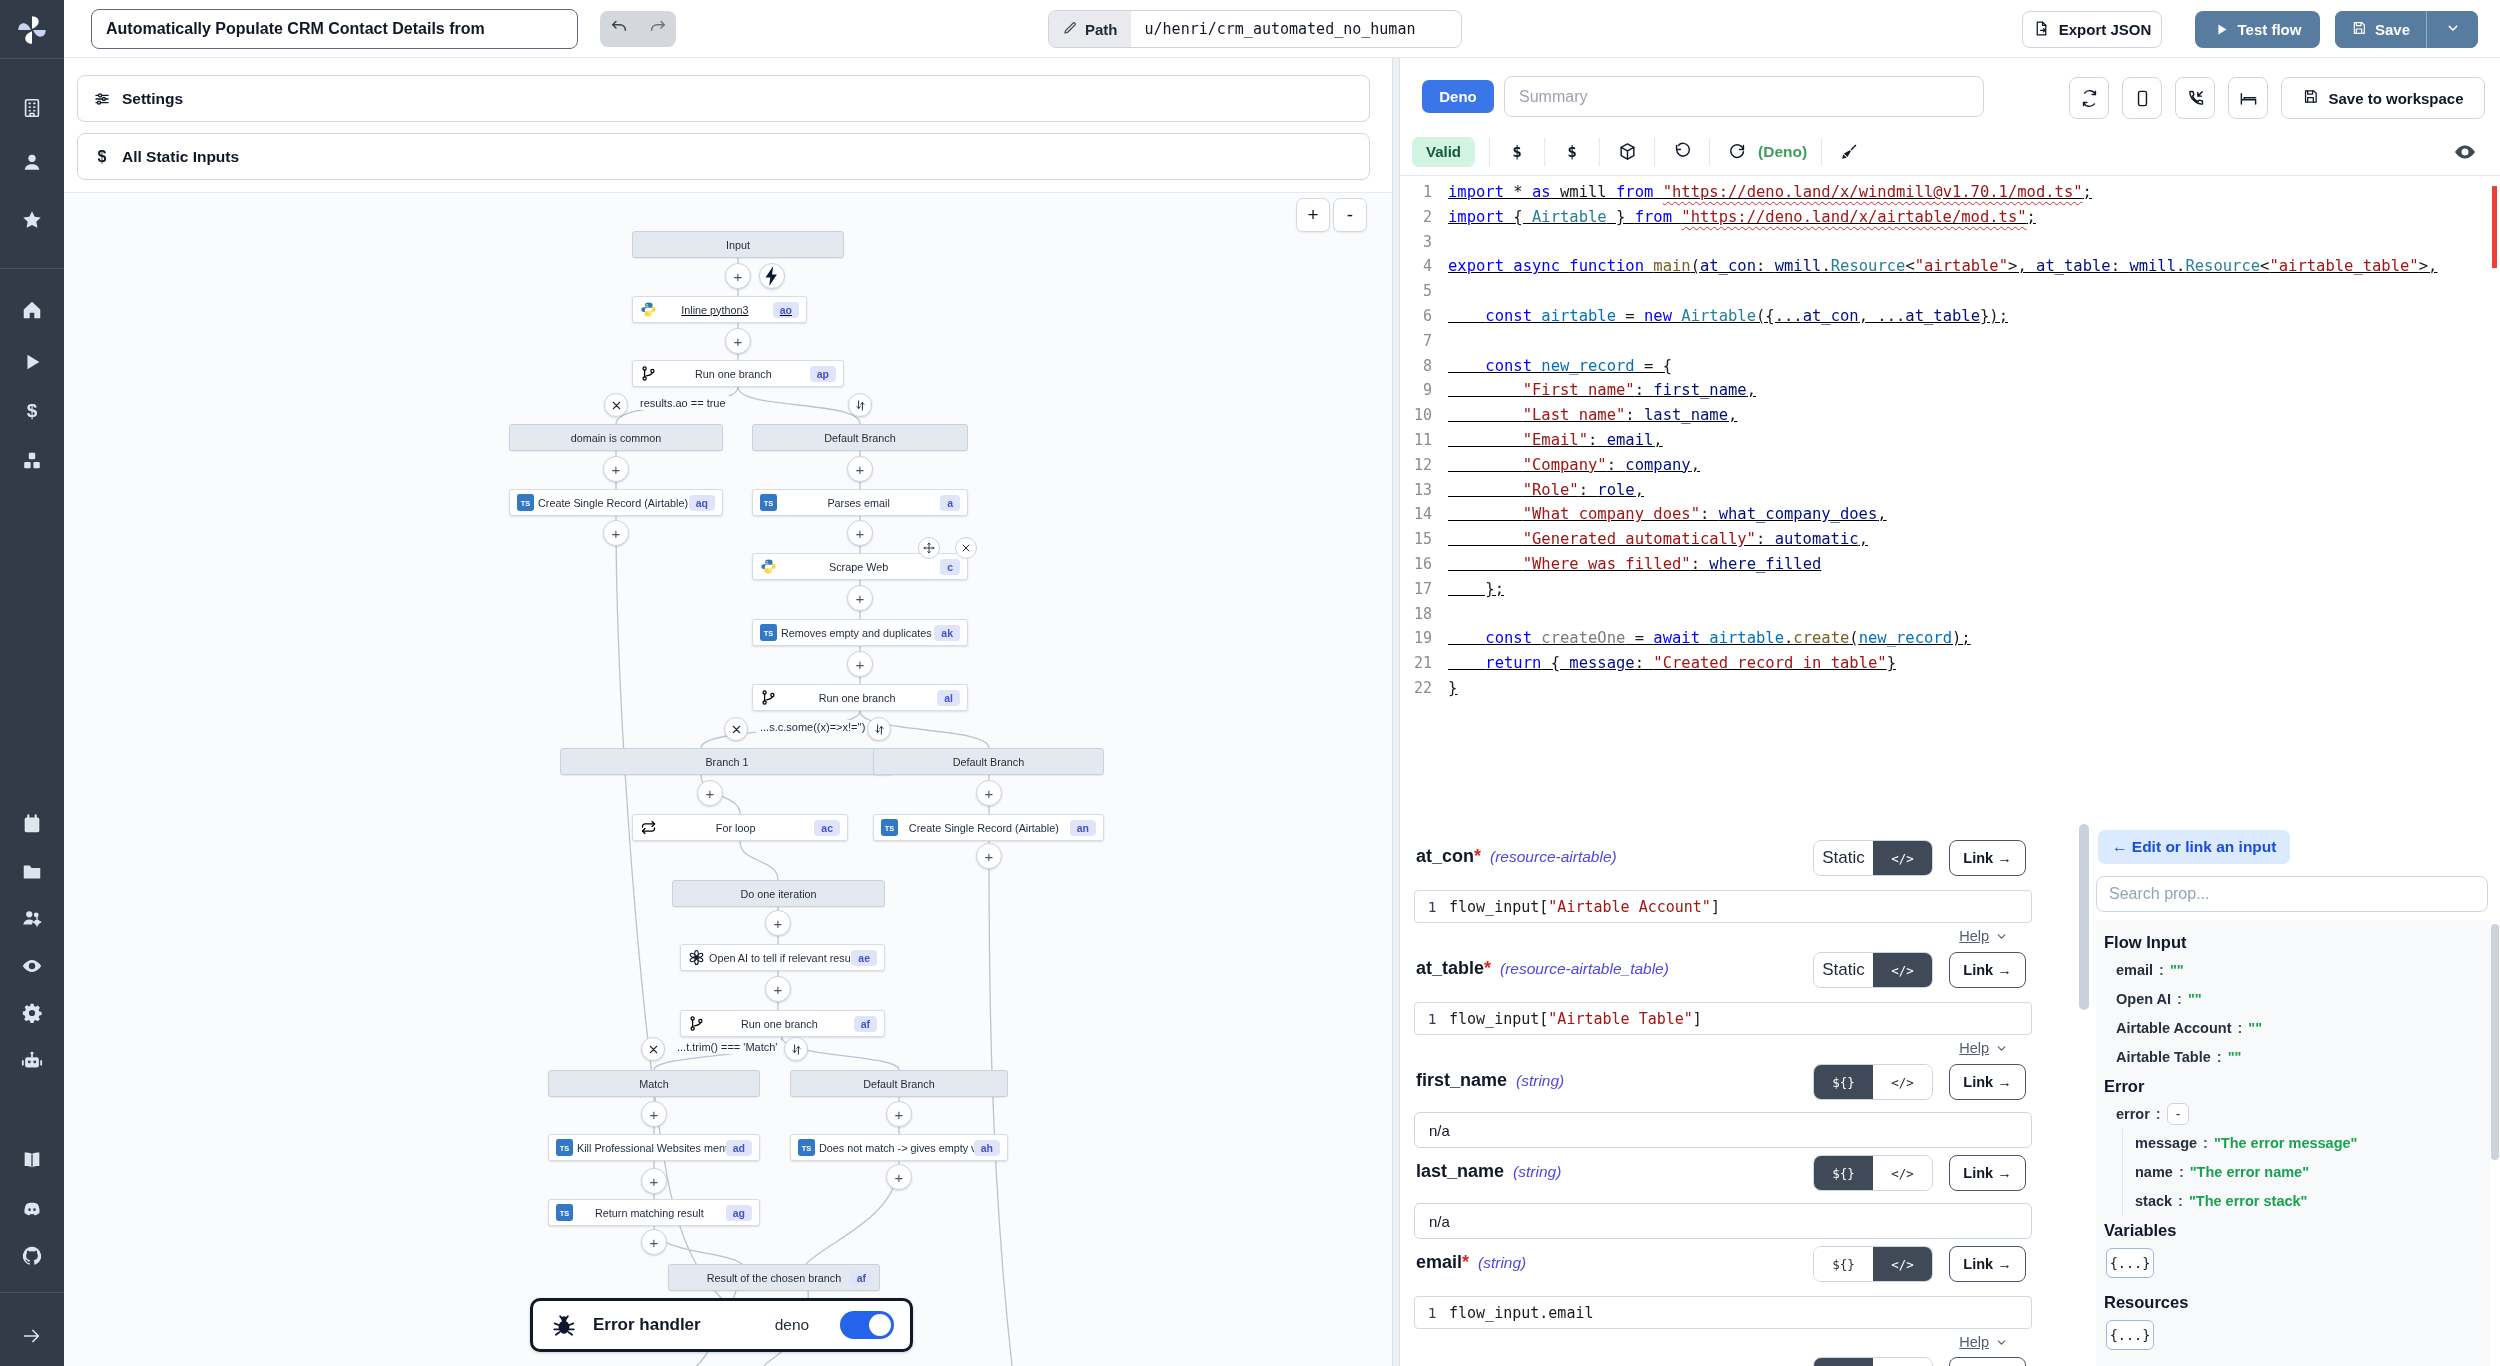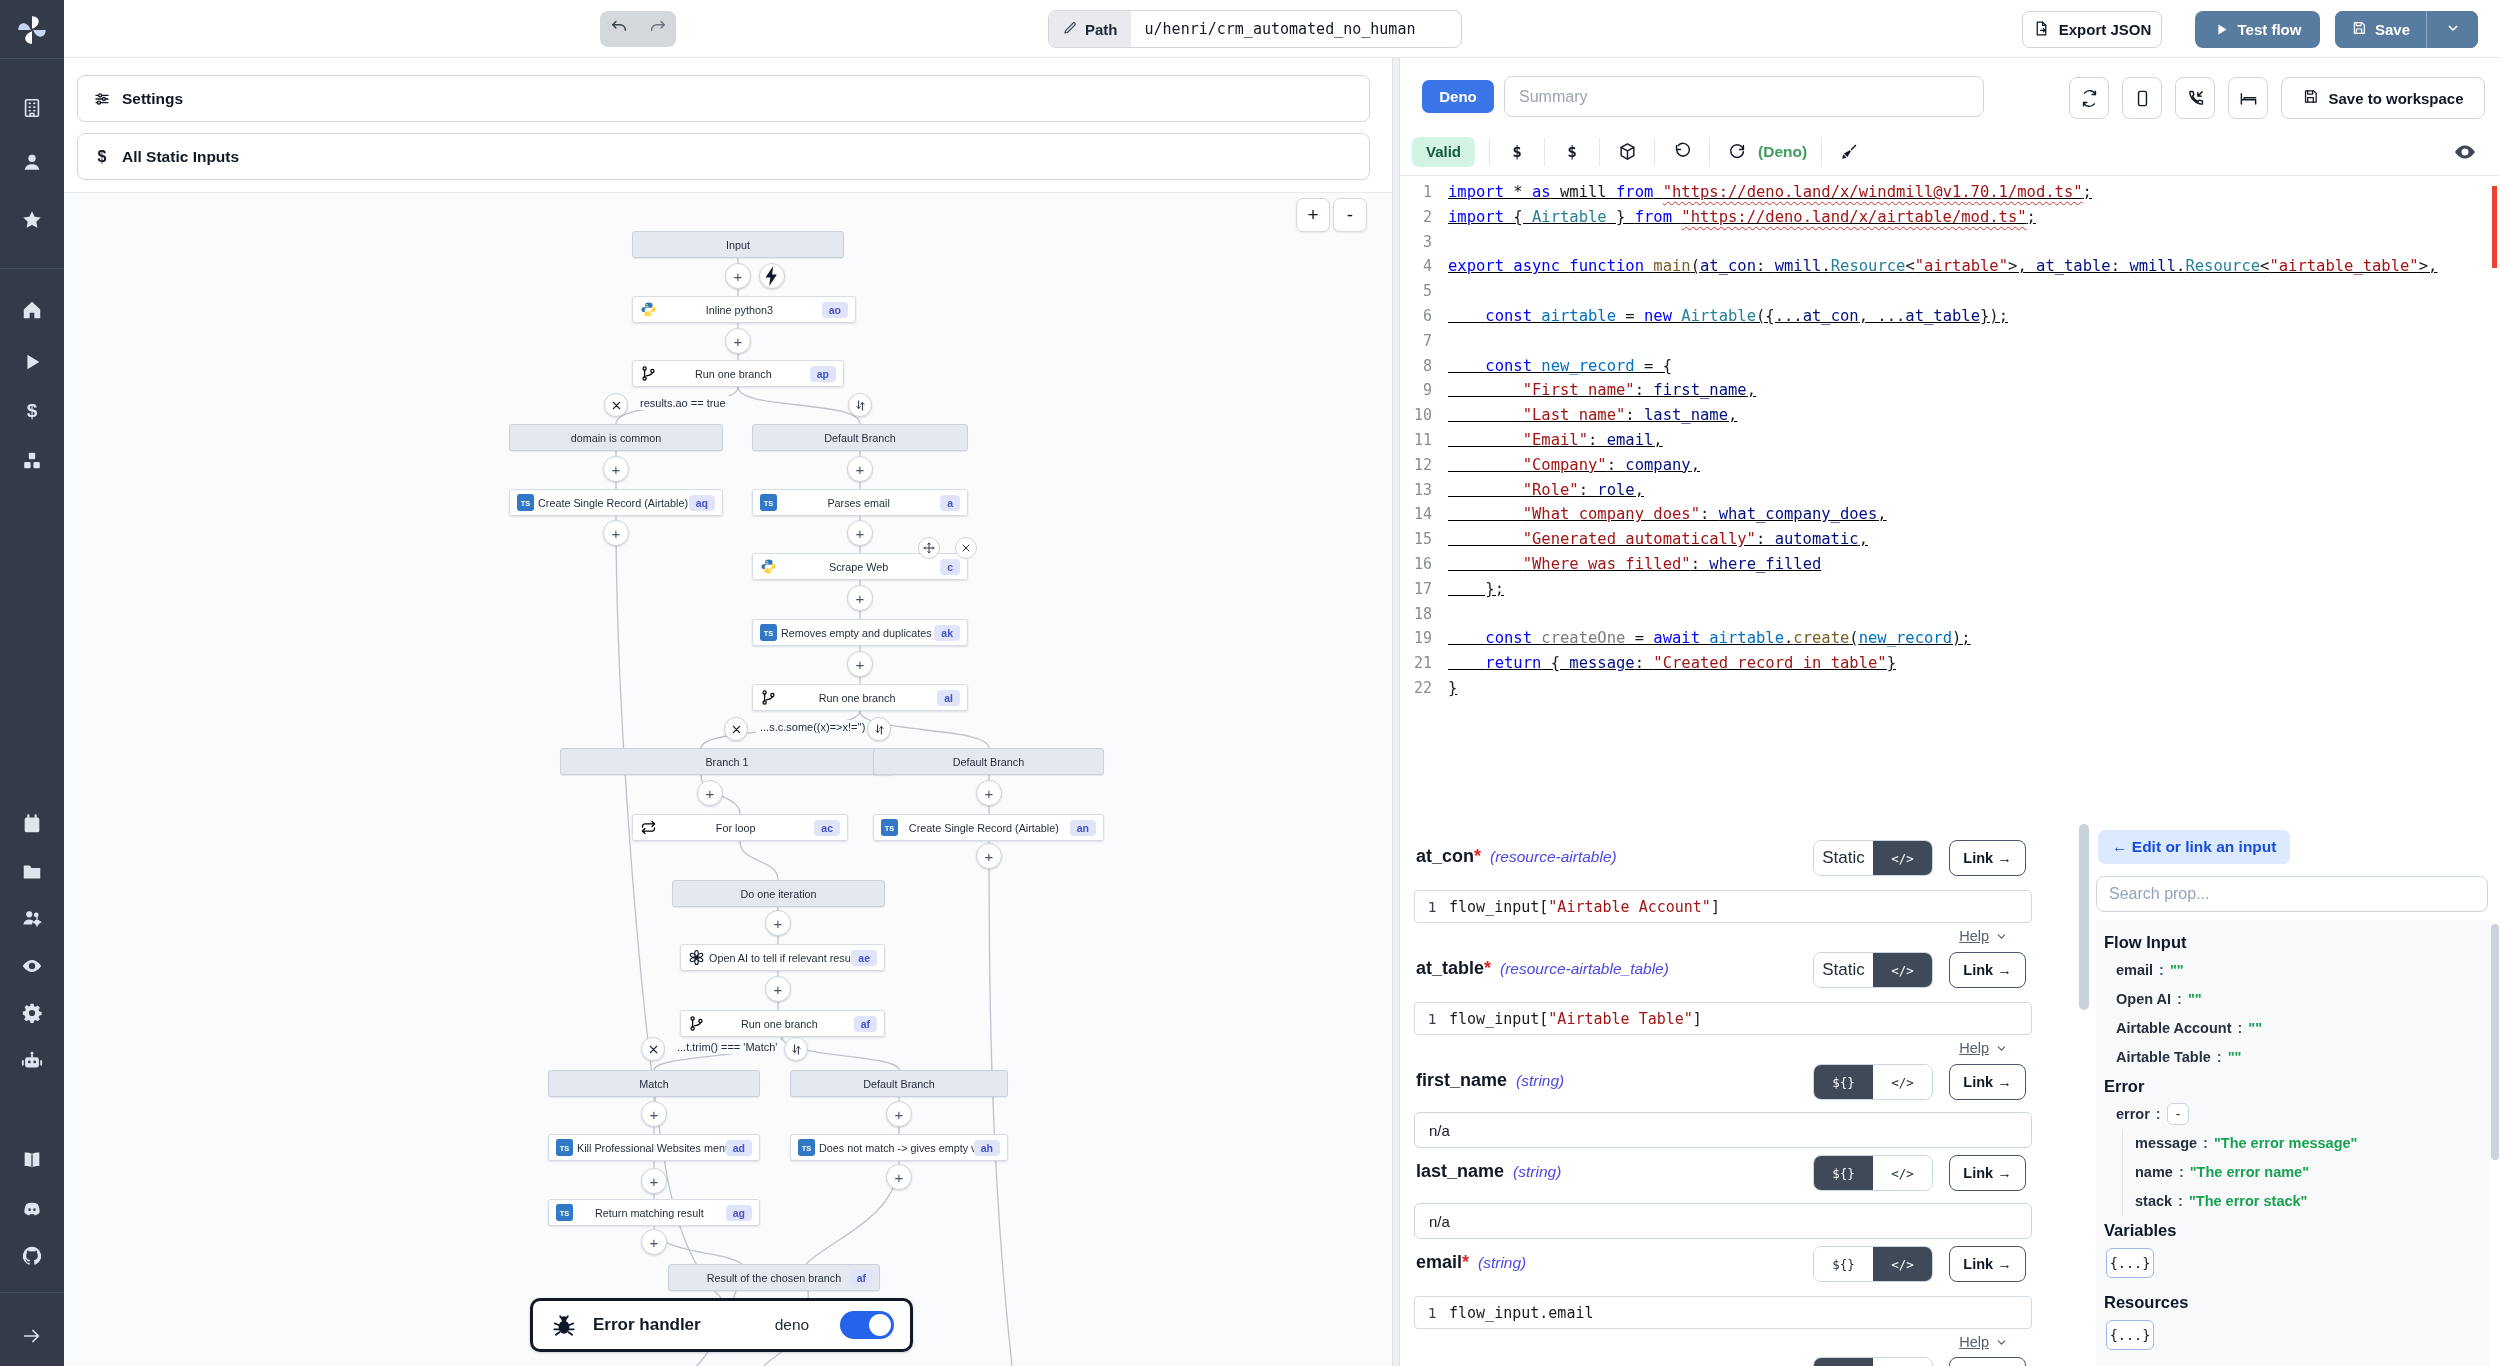--- a/index.html
+++ b/index.html
@@ -227,20 +227,21 @@
         </svg></span>
       <span class="sb-icon" style="top: 1245px;"><svg viewBox="0 0 24 24">
           <path fill="currentColor" d="M12 2a10 10 0 00-3.16 19.49c.5.09.68-.22.68-.48v-1.7c-2.78.6-3.37-1.34-3.37-1.34-.45-1.16-1.11-1.47-1.11-1.47-.9-.62.07-.6.07-.6 1 .07 1.53 1.03 1.53 1.03.89 1.52 2.34 1.08 2.91.83.09-.65.35-1.09.63-1.34-2.22-.25-4.56-1.11-4.56-4.94 0-1.09.39-1.98 1.03-2.68-.1-.25-.45-1.27.1-2.65 0 0 .84-.27 2.75 1.02a9.56 9.56 0 015 0c1.91-1.29 2.75-1.02 2.75-1.02.55 1.38.2 2.4.1 2.65.64.7 1.03 1.59 1.03 2.68 0 3.84-2.34 4.69-4.57 4.94.36.31.68.92.68 1.85V21c0 .27.18.58.69.48A10 10 0 0012 2z"></path>
         </svg></span>
       <span class="sb-icon" style="top: 1325px;"><svg viewBox="0 0 24 24" fill="none" stroke="currentColor" stroke-width="1.8" stroke-linecap="round" stroke-linejoin="round">
           <path d="M4 12h15M13 6l6 6-6 6"></path>
         </svg></span>
     </aside>
 
   <header id="topbar">
+    <input id="flow-title" value="Automatically Populate CRM Contact Details from" style="">
     <div id="undoredo">
       <button><svg viewBox="0 0 24 24" fill="none" stroke="currentColor" stroke-width="1.8" stroke-linecap="round" stroke-linejoin="round">
             <path d="M7.5 4.5L3.5 8.5l4 4"></path>
             <path d="M3.5 8.5h9a7 7 0 017 7"></path>
           </svg></button>
       <button style="color:#6b7280"><svg viewBox="0 0 24 24" fill="none" stroke="currentColor" stroke-width="1.8" stroke-linecap="round" stroke-linejoin="round">
             <path d="M16.5 4.5l4 4-4 4"></path>
             <path d="M20.5 8.5h-9a7 7 0 00-7 7"></path>
           </svg></button>
     </div>
@@ -349,21 +350,21 @@
         <div class="ghead" style="left: 484px; top: 1012px; width: 212px;">
           <span>Match</span>
         </div>
         <div class="ghead" style="left: 726px; top: 1012px; width: 218px;">
           <span>Default Branch</span>
         </div>
         <div class="ghead" style="left: 604px; top: 1206px; width: 212px;">
           <span>Result of the chosen branch</span>
           <span class="gbadge">af</span>
         </div>
-        <div class="gnode" style="left: 568px; top: 238px; width: 224px;">
+        <div class="gnode" style="left: 568px; top: 238px; width: 175px; text-decoration: underline;">
           <span class="nicon"><svg viewBox="0 0 24 24">
               <path fill="#3776ab" d="M11.9 2.2c-2.8 0-4.6 1.2-4.6 3v2.6h4.7v.9H4.9c-1.8 0-2.9 1.7-2.9 3.4 0 1.8 1.1 3.4 2.9 3.4h1.9v-2.7c0-1.8 1.6-3.1 3.5-3.1h4.6c1.5 0 2.8-1.2 2.8-2.8V5.2c0-1.9-1.9-3-5.8-3zm-2 2a1 1 0 110 2 1 1 0 010-2z"></path>
               <path fill="#ffd43b" d="M12.1 21.8c2.8 0 4.6-1.2 4.6-3v-2.6H12v-.9h7.1c1.8 0 2.9-1.7 2.9-3.4 0-1.8-1.1-3.4-2.9-3.4h-1.9v2.7c0 1.8-1.6 3.1-3.5 3.1H9.1c-1.5 0-2.8 1.2-2.8 2.8v1.7c0 1.9 1.9 3 5.8 3zm2-2a1 1 0 110-2 1 1 0 010 2z"></path>
             </svg></span>
           <span class="nlabel">Inline python3</span>
           <span class="gbadge">ao</span>
         </div>
         <div class="gnode" style="left: 568px; top: 302px; width: 212px;">
           <span class="nicon"><svg viewBox="0 0 24 24" fill="none" stroke="currentColor" stroke-width="1.8" stroke-linecap="round" stroke-linejoin="round">
               <circle cx="6.5" cy="5" r="2.2"></circle>

